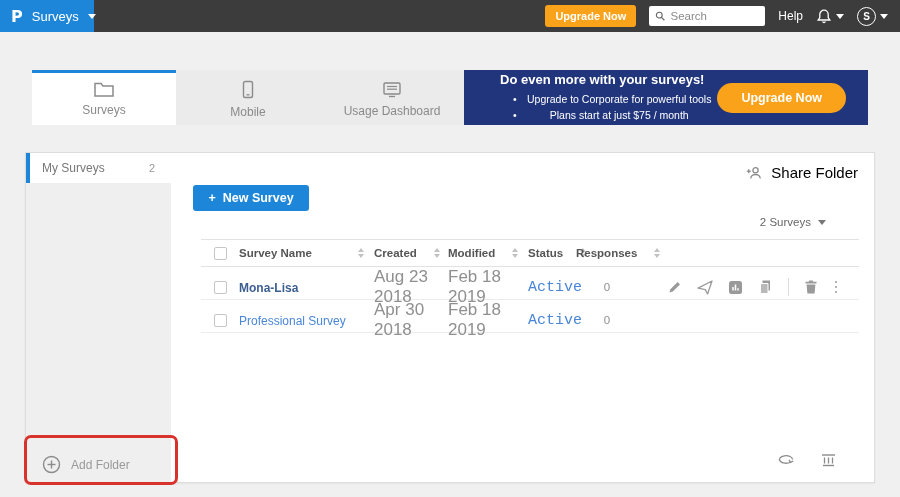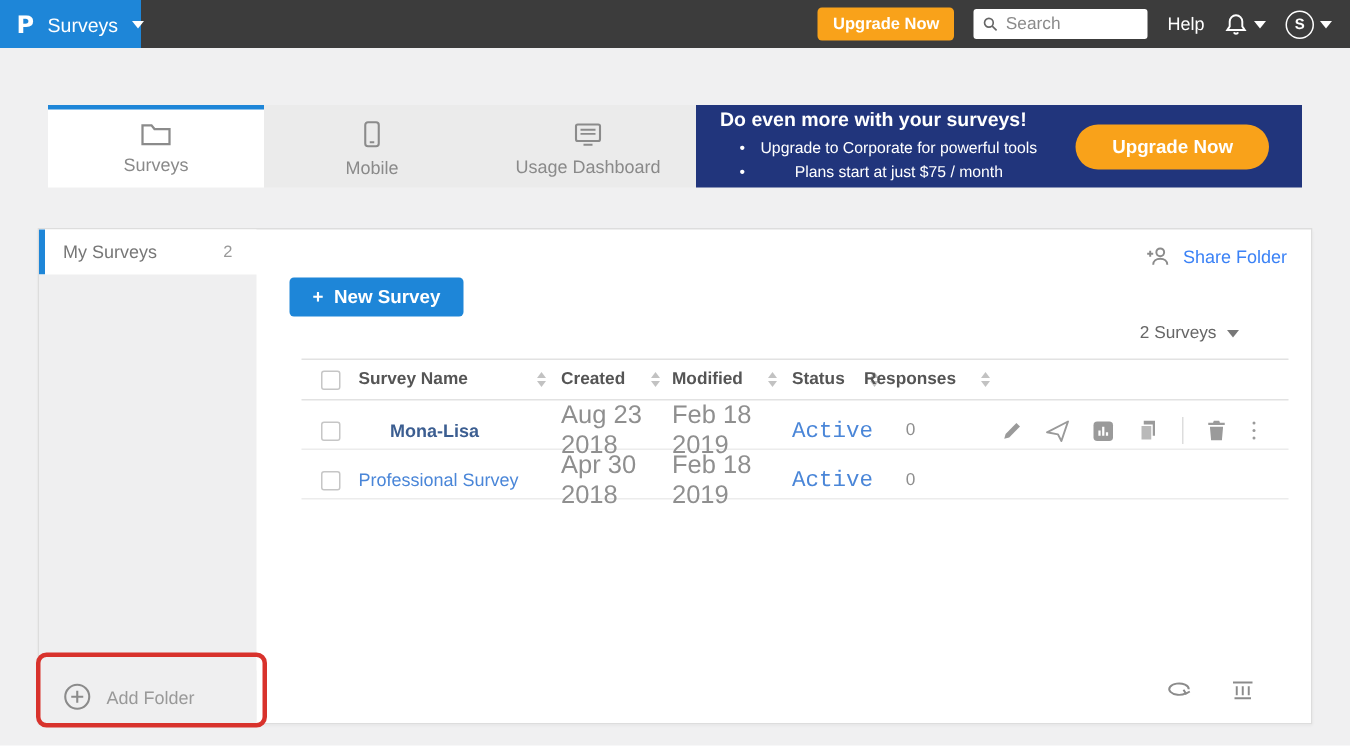--- a/index.html
+++ b/index.html
@@ -22,54 +22,54 @@
   .searchbox input { border:none; outline:none; width:100%; font-size:11.5px; color:#333; font-family:inherit; background:transparent; }
   .searchbox input::placeholder { color:#8a8a8a; }
   .help-link { color:#fff; font-size:12px; cursor:pointer; }
   .icon-group { display:flex; align-items:center; gap:4px; cursor:pointer; }
   .avatar { width:19px; height:19px; border:1.5px solid #fff; border-radius:50%; color:#fff; font-size:10px; font-weight:bold; display:flex; align-items:center; justify-content:center; }
   
   .tabrow { position:absolute; top:70px; left:32px; right:32px; height:55px; display:flex; }
   .tab { width:144px; background:#ebebeb; display:flex; flex-direction:column; align-items:center; justify-content:center; gap:5px; border-top:3px solid transparent; cursor:pointer; }
   .tab.active { background:#fff; border-top:3px solid #1e86d8; }
   .tab-label { font-size:12px; color:#8a8a8a; }
-  .banner { flex:1; background:#21357c; display:flex; align-items:center; justify-content:space-between; padding:0 22px 0 16px; }
+  .banner { flex:1; background:#21357c; display:flex; align-items:center; justify-content:space-between; padding:0 22px 0 36px; }
   .banner-title { color:#fff; font-size:13px; font-weight:bold; margin-bottom:4px; }
   .bullet { position:relative; padding-left:27px; color:#fff; font-size:10.5px; line-height:1.55;text-align:center; }
   .bullet::before { content:"•"; position:absolute; left:13px; }
   .banner-cta { background:#f9a21a; color:#fff; border:none; border-radius:15px; padding:8px 24px; font-size:12.5px; font-weight:bold; cursor:pointer; font-family:inherit; }
   
   .panel { position:absolute; left:25px; right:25px; top:152px; bottom:14px; background:#fff; border:1px solid #ddd; box-shadow:0 1px 2px rgba(0,0,0,.05); }
   
   .sidebar { position:absolute; left:0; top:0; bottom:0; width:145px; }
   .folder-item { height:30px; background:#fff; border-left:4px solid #1e86d8; display:flex; align-items:center; justify-content:space-between; padding:0 16px 0 12px; cursor:pointer; }
   .folder-label { font-size:12px; color:#777;text-align:right; }
   .folder-count { font-size:11px; color:#999; }
   .sidebar-fill { position:absolute; top:30px; bottom:0; left:0; right:0; background:#efeff0; }
   .add-folder { position:absolute; bottom:0; left:0; right:0; height:35px; display:flex; align-items:center; gap:10px; padding-left:16px; cursor:pointer; background:#efeff0; }
   .add-folder-label { font-size:12px; color:#999; }
   .annotation-box { position:absolute; left:-2px; bottom:-3px; width:154px; height:50px; border:3px solid #d8322c; border-radius:7px; pointer-events:none; z-index:5; }
   
   .share-folder { position:absolute; top:11px; right:16px; display:flex; align-items:center; gap:8px; cursor:pointer; }
-  .share-folder-label { font-size:12px; color:#3b82f6; }
+  .share-folder-label { font-size:15px; color:#000000; }
   .new-survey-btn { position:absolute; left:167px; top:32px; height:26px; width:116px; background:#1e86d8; border:none; border-radius:3px; color:#fff; font-size:12.5px; font-weight:bold; display:flex; align-items:center; justify-content:center; gap:7px; cursor:pointer; font-family:inherit; }
   .survey-count-dd { position:absolute; top:63px; right:48px; display:flex; align-items:center; gap:7px; font-size:11.5px; color:#666; cursor:pointer; }
   
   .table { position:absolute; left:175px; right:15px; top:86px; }
   .trow { display:grid; grid-template-columns:38px 135px 74px 80px 48px 88px 1fr; align-items:center; }
   .thead { height:28px; border-top:1px solid #e2e2e2; border-bottom:1px solid #e2e2e2; }
   .th { display:flex; align-items:center; justify-content:space-between; padding-right:10px; font-size:11.5px; font-weight:bold; color:#555;gap:17px; }
   .sort { display:inline-flex; flex-direction:column; gap:2px; cursor:pointer; }
   .sort i { width:0; height:0; border-left:3.5px solid transparent; border-right:3.5px solid transparent; }
   .sort .up { border-bottom:4px solid #c2c2c2; }
   .sort .dn { border-top:4px solid #c2c2c2; }
   .drow { height:33px; border-bottom:1px solid #ececec; }
   .cell-check { display:flex; justify-content:center; }
   .checkbox { width:13px; height:13px; border:1px solid #c6c6c6; border-radius:2px; background:#fff; cursor:pointer; }
-  .name-link-1 { font-size:12px; font-weight:bold; color:#3c5e91; cursor:pointer;margin-left:21px; }
+  .name-link-1 { font-size:12px; font-weight:bold; color:#3c5e91; cursor:pointer; }
   .name-link-2 { font-size:12px; color:#4a86d8; cursor:pointer; }
   .cell-date { font-size:17px; color:#8f8f8f; }
   .cell-status { font-size:15px; color:#4a86d8; cursor:pointer;font-family:Liberation Mono, monospace; }
   .cell-resp { font-size:11.5px; color:#8f8f8f; justify-self:center; padding-right:26px; }
   .actions { display:flex; align-items:center; justify-content:flex-end; gap:15px; padding-right:20px; }
   .act { cursor:pointer; display:flex; align-items:center; }
   .divider { width:1px; height:18px; background:#ddd; }
   .kebab { display:flex; flex-direction:column; gap:2.5px; cursor:pointer; padding:2px; }
   .kebab b { width:2.5px; height:2.5px; border-radius:50%; background:#9a9a9a; }
   .panel-bottom-icons { position:absolute; bottom:15px; right:38px; display:flex; gap:26px; align-items:center; }

